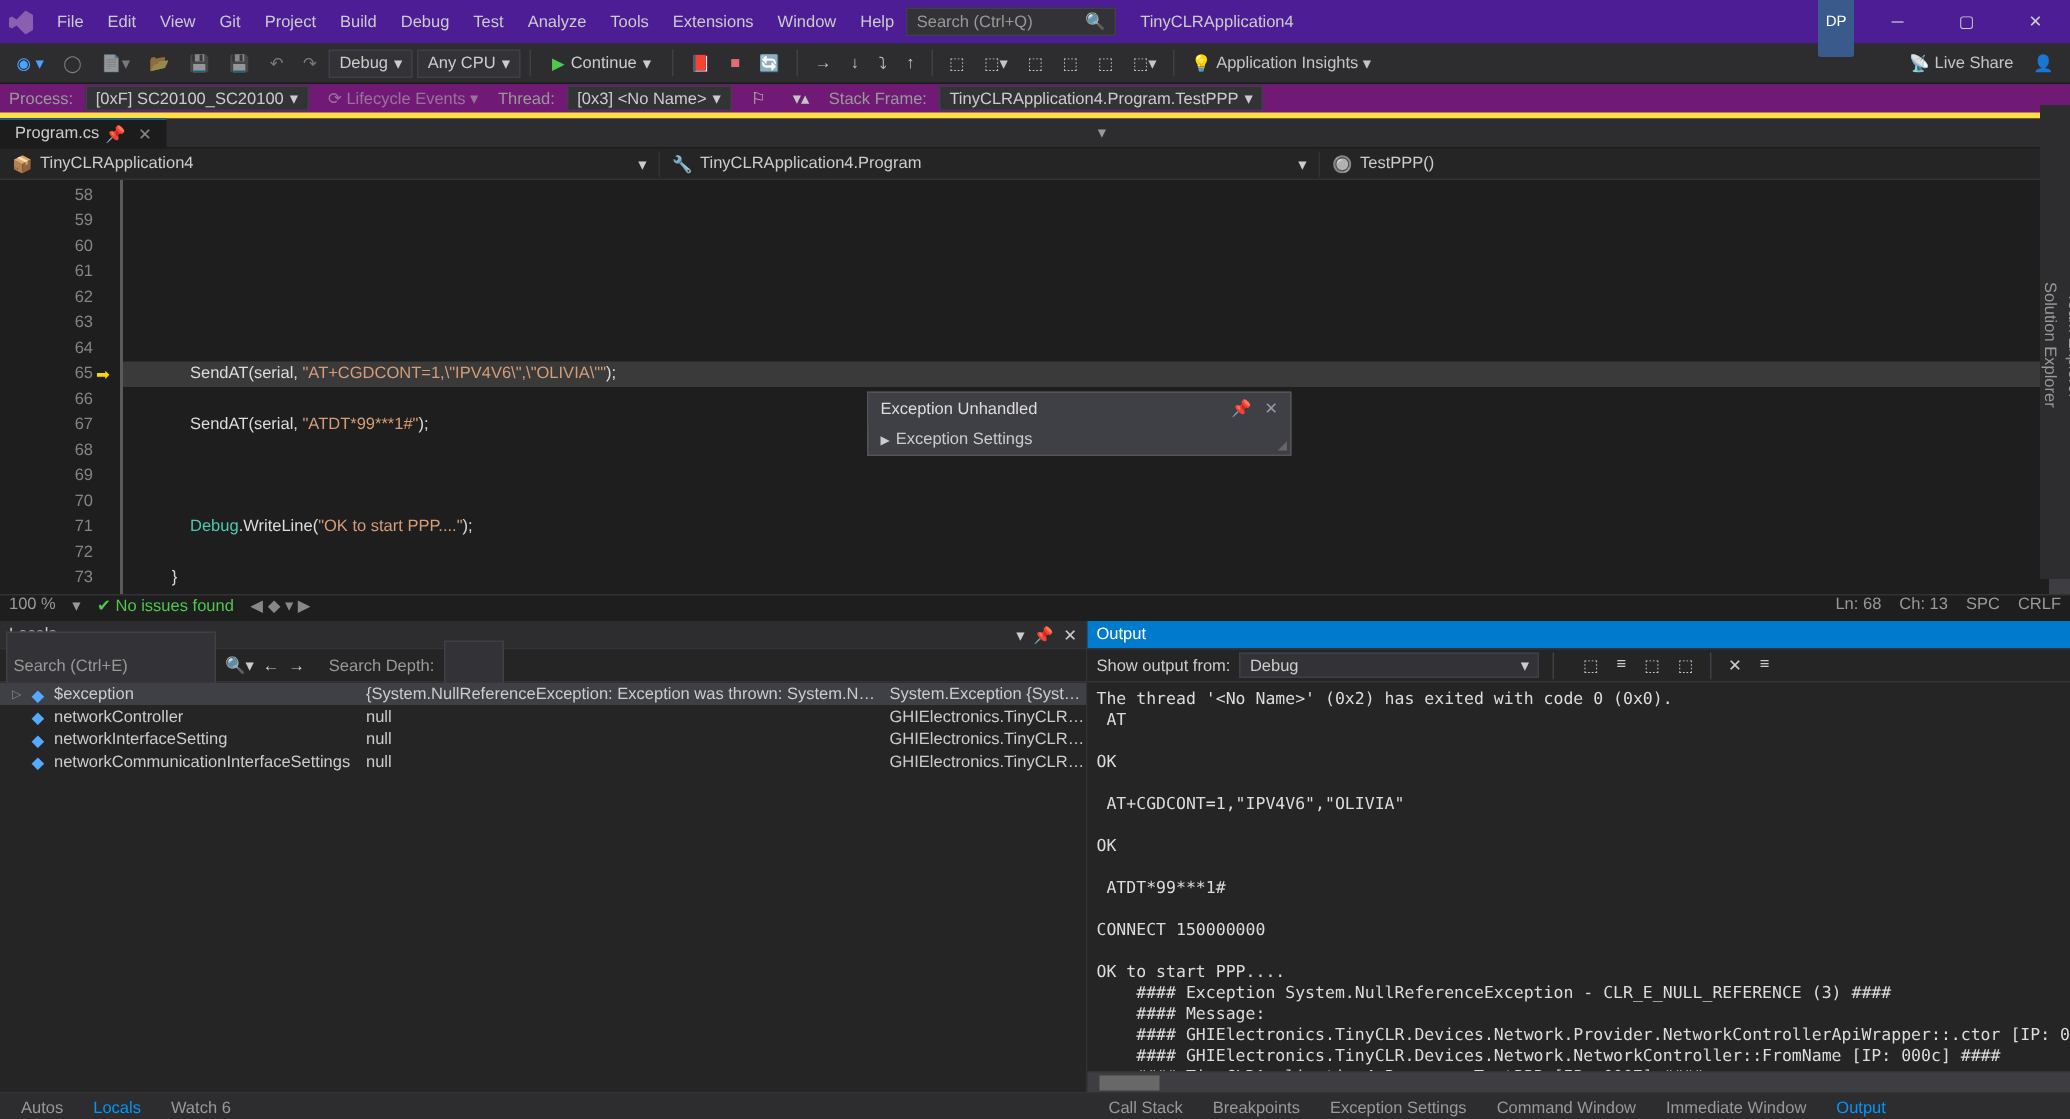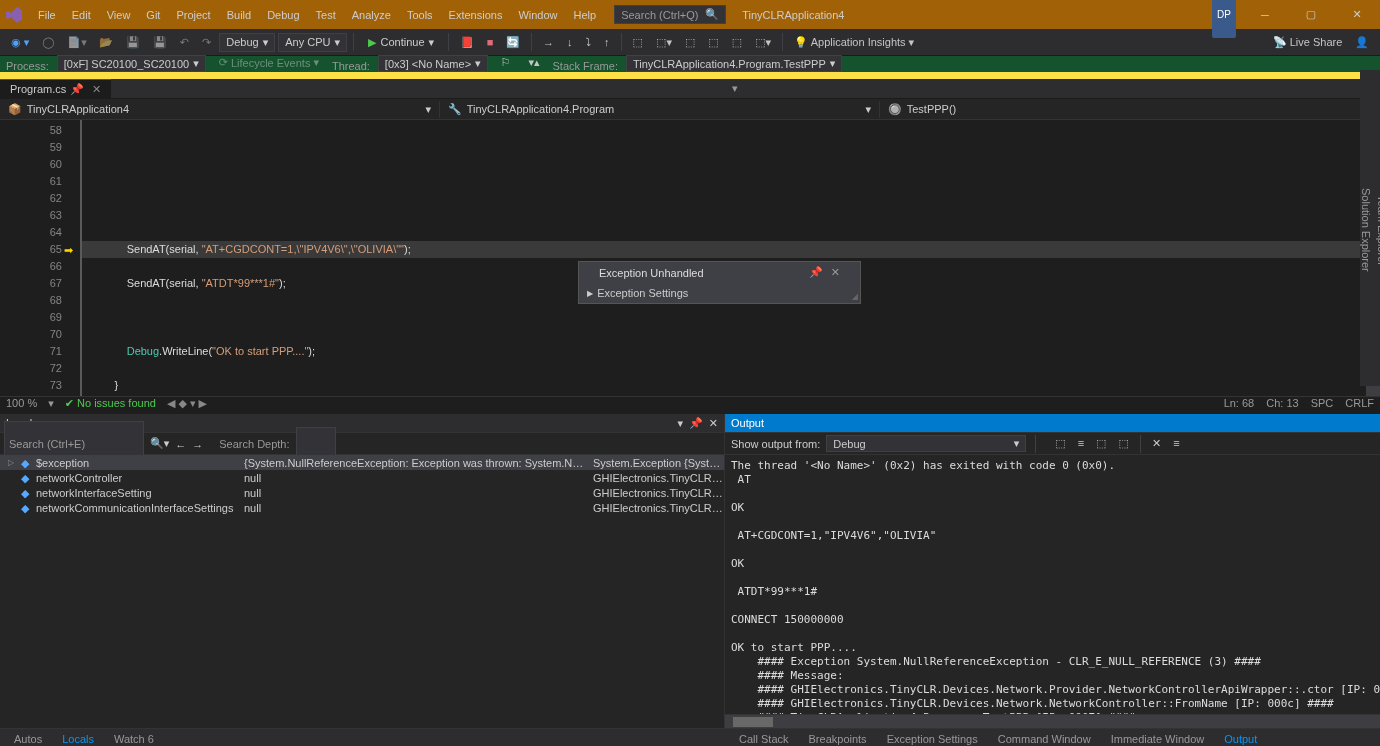--- a/index.html
+++ b/index.html
@@ -1,37 +1,37 @@
 <!DOCTYPE html>
 <html><head>
 <meta charset="utf-8">
 <style>
 *{margin:0;padding:0;box-sizing:border-box;font-family:"Segoe UI",Arial,sans-serif;font-size:11px}
 body{background:#2d2d30;color:#ccc;width:1380px;height:746px;overflow:hidden;position:relative}
-.title-bar{height:29px;background:#a16207;display:flex;align-items:center;padding:0 6px}
+.title-bar{height:29px;background:#4c1d95;display:flex;align-items:center;padding:0 6px}
 .vs-logo{width:16px;height:16px;margin-right:8px}
 .menu-bar{display:flex;align-items:center;flex:1;gap:0}
 .menu-item{padding:5px 8px;cursor:pointer;color:#ccc}
-.search-box{margin-left:10px;background:#333337;border:1px solid #3f3f46;padding:2px 6px;width:112px;color:#999;display:flex;align-items:center;gap:6px}
+.search-box{background:#333337;border:1px solid #3f3f46;padding:2px 6px;width:140px;color:#999;display:flex;align-items:center;gap:6px}
 .search-box .mag{margin-left:auto;color:#999}
 .title-text{margin-left:16px;color:#ccc}
 .title-right{display:flex;align-items:center;gap:12px;margin-left:auto}
 .user-badge{background:#3a5a8c;color:#fff;padding:18px 5px;border-radius:2px;font-size:10px}
 .win-btn{width:34px;height:28px;display:flex;align-items:center;justify-content:center;color:#ccc;cursor:pointer}
 
 .toolbar1{height:27px;background:#2d2d30;display:flex;align-items:center;padding:0 6px;gap:3px;border-bottom:1px solid #1b1b1c}
 .tbtn{padding:3px 5px;color:#c5c5c5;cursor:pointer;display:flex;align-items:center;gap:3px}
 .tbtn.disabled{opacity:.5}
 .tcombo{background:#333337;border:1px solid #3f3f46;padding:2px 6px;color:#ccc;display:flex;align-items:center;gap:4px}
 .tsep{width:1px;height:18px;background:#3f3f46;margin:0 3px}
 .continue-btn{display:flex;align-items:center;gap:4px;padding:3px 8px}
 .play{color:#4ec94e}
 .ai-icon{color:#c586c0}
 
-.toolbar2{height:23px;background:#14532d;display:flex;align-items:flex-end;padding:0 6px;gap:8px;border-bottom:7px solid #fde047;font-size:11px;color:#999}
+.toolbar2{height:23px;background:#701a75;display:flex;align-items:center;padding:0 6px;gap:8px;border-bottom:4px solid #fde047;font-size:11px;color:#999}
 .t2-label{color:#999}
 .t2-combo{background:#333337;border:1px solid #3f3f46;padding:1px 6px;color:#ccc;display:flex;align-items:center;gap:4px;min-width:100px}
 
 .doc-tabs{height:20px;background:#2d2d30;display:flex;align-items:center;border-bottom:1px solid #1b1b1c}
 .doc-tab{padding:3px 10px;background:#1c1c1c;color:#ccc;display:flex;align-items:center;gap:4px;border-top:1px solid #0e639c}
 .doc-tab .x{color:#888;margin-left:4px}
 .gear-btn{margin-left:auto;padding:3px 6px;color:#999}
 
 .nav-bar{height:21px;background:#252526;display:flex;align-items:center;border-bottom:1px solid #333}
 .nav-combo{flex:1;padding:2px 8px;color:#ccc;display:flex;align-items:center;gap:5px;border-right:1px solid #333}
@@ -40,21 +40,21 @@
 .gutter{width:52px;background:#1e1e1e;color:#858585;text-align:right;padding-right:8px;font-family:Consolas,monospace;font-size:12px;line-height:17px;padding-top:2px;border-right:0}
 .margin-icons{width:18px;background:#1e1e1e}
 .fold-margin{width:12px;background:#1e1e1e;border-right:2px solid #5a5a5a}
 .code{flex:1;font-family:Consolas,monospace;font-size:12px;line-height:17px;padding-top:2px;color:#dcdcdc;white-space:pre;position:relative}
 .hl-line{position:absolute;left:0;right:0;height:17px;background:#3a3a3a;top:121px}
 .code .typ{color:#4ec9b0}
 .code .str{color:#d69d78}
 .code-line{position:relative;z-index:1;padding-left:8px}
 
 .exc-popup{position:absolute;top:141px;left:578px;width:283px;background:#3f3f46;border:1px solid #555;z-index:10}
-.exc-head{background:#3f3f46;padding:4px 20px;display:flex;align-items:center;color:#ddd}
+.exc-head{background:#3f3f46;padding:4px 8px;display:flex;align-items:center;color:#ddd}
 .exc-head .pin{margin-left:auto;color:#999}
 .exc-head .x{margin-left:8px;color:#999;cursor:pointer}
 .exc-body{padding:8px;color:#ccc;font-size:11px;line-height:14px}
 .exc-links{padding:4px 8px;display:flex;gap:6px;font-size:11px}
 .exc-links a{color:#4fa7ff;cursor:pointer}
 .exc-links .sep{color:#666}
 .exc-settings{padding:4px 8px;color:#ccc;display:flex;align-items:center;gap:4px;font-size:11px}
 .exc-settings .tri{font-size:8px}
 .exc-resize{position:absolute;right:2px;bottom:2px;color:#666;font-size:8px}
 

